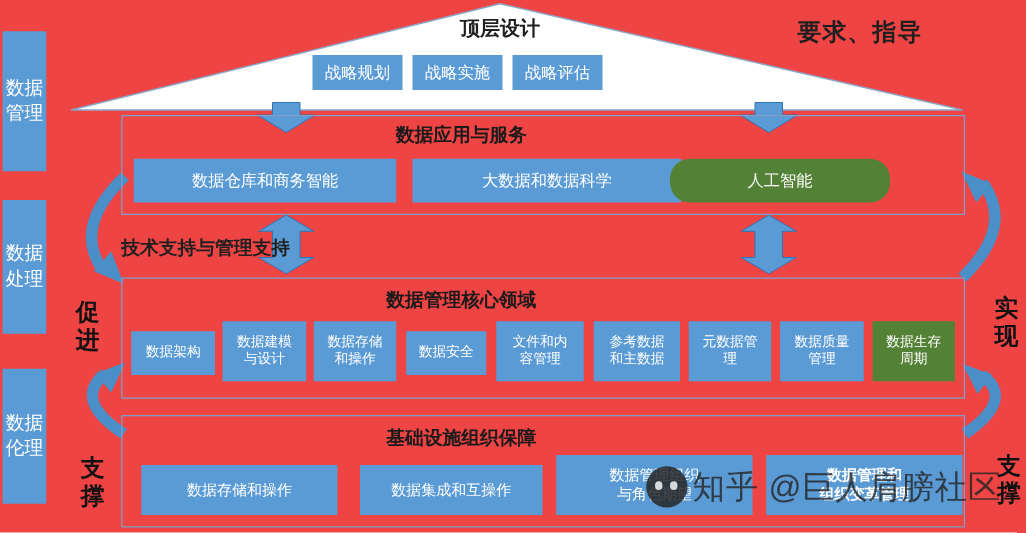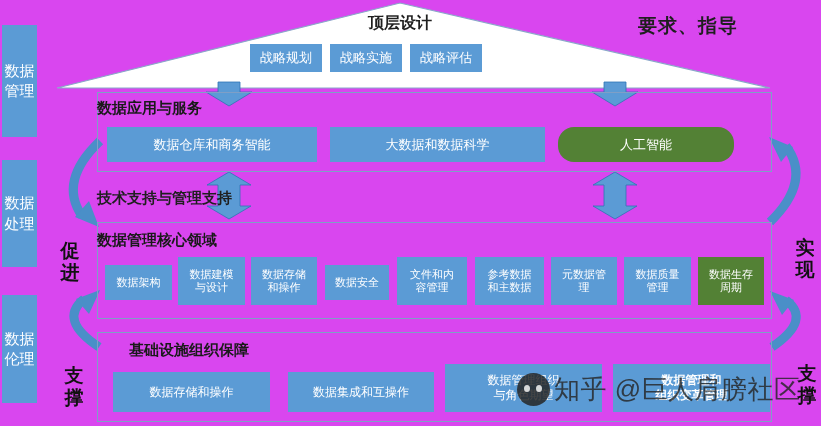--- a/index.html
+++ b/index.html
@@ -1,29 +1,29 @@
 <!DOCTYPE html>
 <html><head>
 <meta charset="utf-8">
 <style>
   html,body{margin:0;padding:0;background:#fff;}
   .canvas{
-    position:relative;width:821px;height:426px;background:#d946ef;overflow:hidden;
+    position:relative;width:821px;height:426px;background:#ef4444;overflow:hidden;
     font-family:"Liberation Sans",sans-serif;color:#1f1f1f;
   }
   .abs{position:absolute;}
   svg.layer{position:absolute;left:0;top:0;width:821px;height:426px;}
   
   .bluebox{background:#5b9bd5;color:#fff;display:flex;align-items:center;justify-content:center;
     text-align:center;white-space:pre-line;line-height:1.22;}
   .greenbox{background:#538135;color:#fff;display:flex;align-items:center;justify-content:center;
     text-align:center;white-space:pre-line;line-height:1.22;}
   
   .frame{position:absolute;border:1.6px solid #7f9fc6;background:transparent;}
-  .sec-title{position:absolute;width:544px;font-weight:bold;font-size:15px;color:#1a1a1a;}
+  .sec-title{position:absolute;width:544px;text-align:center;font-weight:bold;font-size:15px;color:#1a1a1a;}
   
   .rail{width:35px;font-size:15px;line-height:1.35;}
   
   .vlabel{width:24px;font-size:19px;font-weight:bold;line-height:1.15;text-align:center;
     word-break:break-all;white-space:normal;color:#111;}
   
   .watermark{position:absolute;left:517px;top:372px;display:flex;align-items:center;gap:4px;
     color:rgba(38,38,38,0.82);font-size:26px;font-weight:normal;letter-spacing:0.5px;text-align:center;}
   .wm-logo{width:33px;height:33px;border-radius:50%;background:rgba(38,38,38,0.85);position:relative;flex:0 0 auto;}
   .wm-logo::before,.wm-logo::after{content:"";position:absolute;top:12px;width:6px;height:7px;border-radius:50%;
@@ -74,21 +74,21 @@
 
   <div class="abs vlabel" style="left:58px;top:240px;">促进</div>
   <div class="abs vlabel" style="left:62px;top:365px;">支撑</div>
   <div class="abs vlabel" style="left:793px;top:237px;">实现</div>
   <div class="abs vlabel" style="left:795px;top:363px;">支撑</div>
 
   <div class="frame" style="left:97px;top:92px;width:673px;height:78px;"></div>
   <div class="sec-title" style="left:97px;top:99px;">数据应用与服务</div>
   <div class="abs bluebox" style="left:107px;top:127px;width:210px;height:35px;font-size:13px;">数据仓库和商务智能</div>
   <div class="abs bluebox" style="left:330px;top:127px;width:215px;height:35px;font-size:13px;">大数据和数据科学</div>
-  <div class="abs greenbox" style="left:558px;top:127px;width:176px;height:35px;font-size:13px;border-radius:16px;">人工智能</div>
+  <div class="abs greenbox" style="left:536px;top:127px;width:176px;height:35px;font-size:13px;border-radius:16px;">人工智能</div>
 
   <div class="abs" style="left:97px;top:189px;width:673px;text-align:left;font-size:15px;font-weight:bold;">技术支持与管理支持</div>
 
   <div class="frame" style="left:97px;top:222px;width:673px;height:95px;"></div>
   <div class="sec-title" style="left:97px;top:231px;">数据管理核心领域</div>
   <div class="abs bluebox" style="left:105px;top:265px;width:67px;height:35px;font-size:11px;">数据架构</div>
   <div class="abs bluebox" style="left:178px;top:257px;width:67px;height:48px;font-size:11px;">数据建模
 与设计</div>
   <div class="abs bluebox" style="left:251px;top:257px;width:66px;height:48px;font-size:11px;">数据存储
 和操作</div>
@@ -98,21 +98,21 @@
   <div class="abs bluebox" style="left:475px;top:257px;width:69px;height:48px;font-size:11px;">参考数据
 和主数据</div>
   <div class="abs bluebox" style="left:551px;top:257px;width:66px;height:48px;font-size:11px;">元数据管
 理</div>
   <div class="abs bluebox" style="left:624px;top:257px;width:67px;height:48px;font-size:11px;">数据质量
 管理</div>
   <div class="abs greenbox" style="left:698px;top:257px;width:66px;height:48px;font-size:11px;">数据生存
 周期</div>
 
   <div class="frame" style="left:97px;top:332px;width:673px;height:88px;"></div>
-  <div class="sec-title" style="left:97px;top:341px;padding-left:32px;">基础设施组织保障</div>
+  <div class="sec-title" style="left:97px;top:341px;">基础设施组织保障</div>
   <div class="abs bluebox" style="left:113px;top:372px;width:157px;height:40px;font-size:12px;">数据存储和操作</div>
   <div class="abs bluebox" style="left:288px;top:372px;width:146px;height:40px;font-size:12px;">数据集成和互操作</div>
   <div class="abs bluebox" style="left:445px;top:364px;width:157px;height:48px;font-size:12px;">数据管理组织
 与角色期望</div>
   <div class="abs bluebox" style="left:613px;top:364px;width:157px;height:48px;font-size:12px;font-weight:bold;">数据管理和
 组织变革管理</div>
 
   <div class="watermark">
     <span class="wm-logo"></span>
     <span>知乎 @巨人肩膀社区</span>

